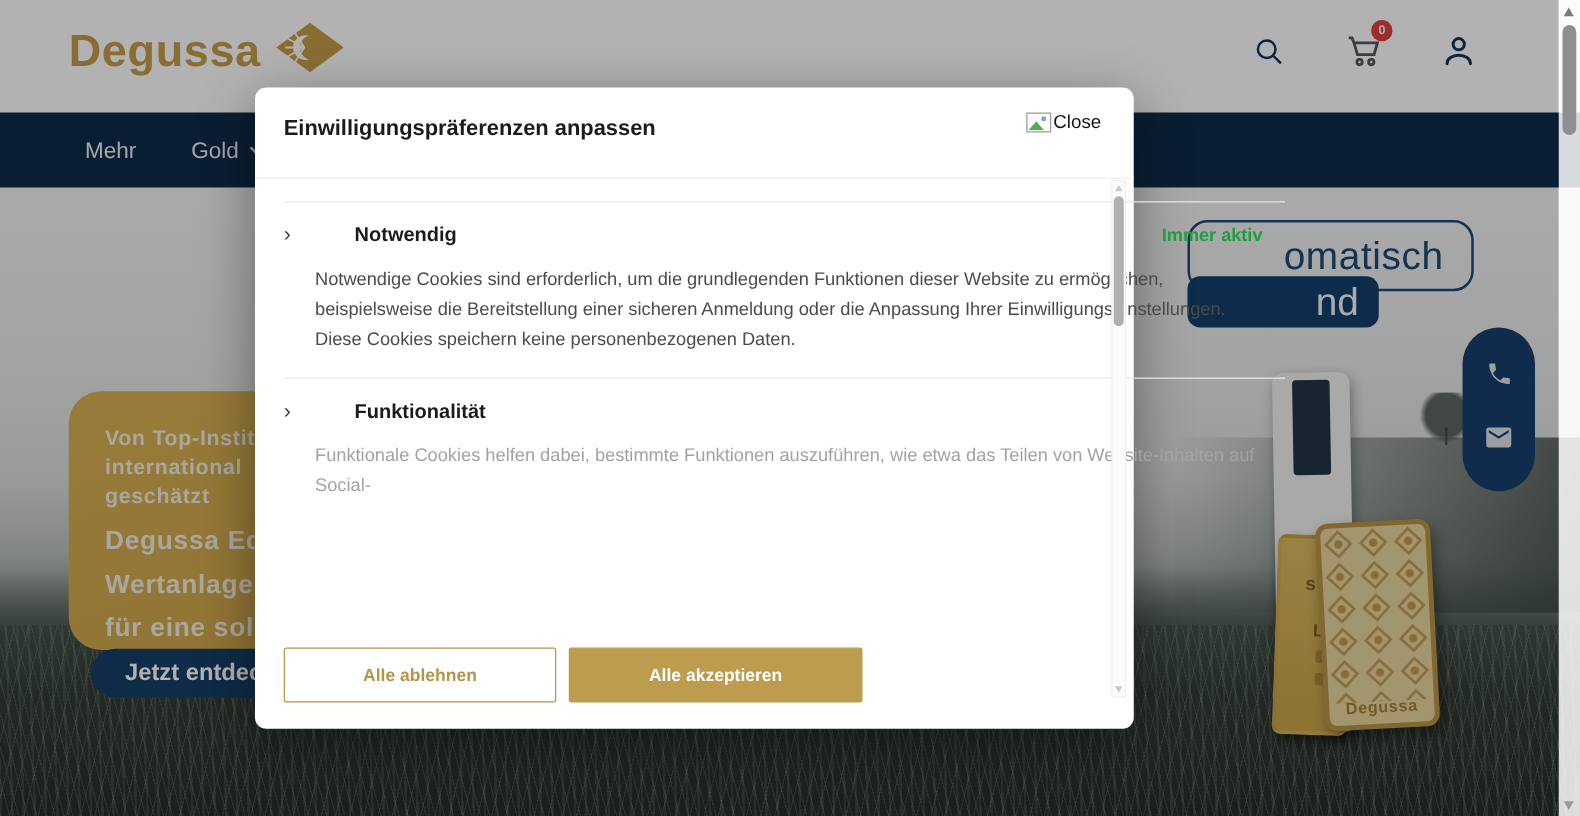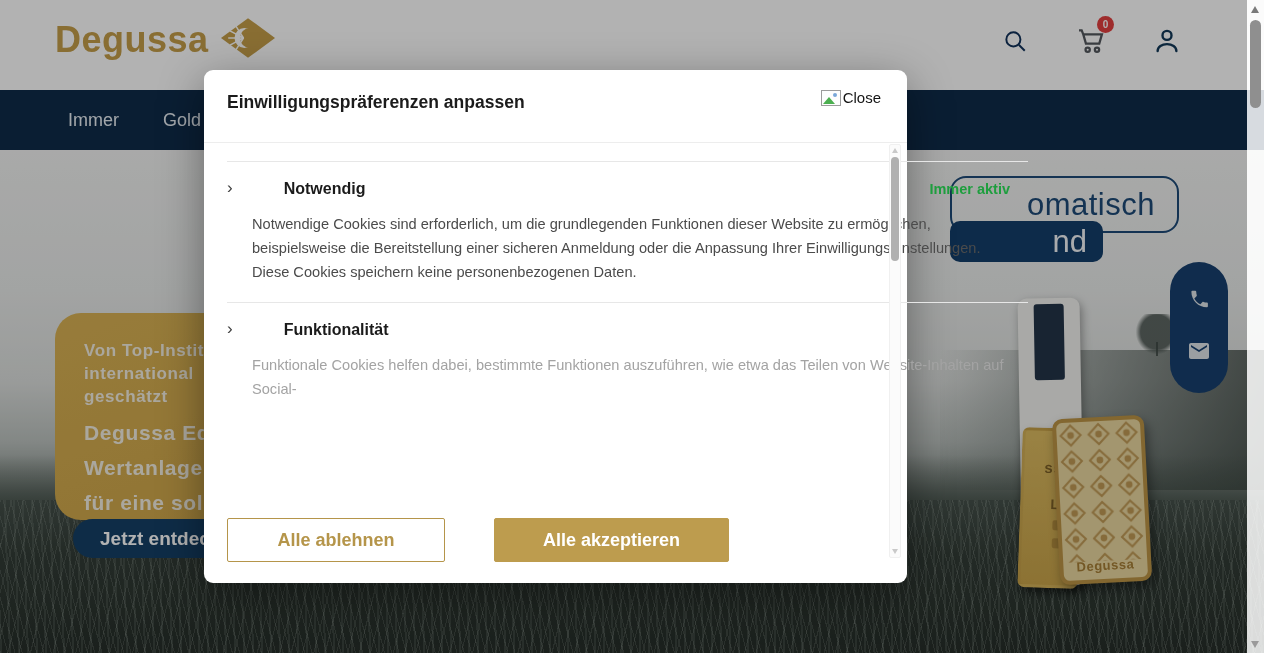--- a/index.html
+++ b/index.html
@@ -96,24 +96,24 @@
   .sec-hr { border:none; height:1px; background:#e7e7e7; margin:18px 0 0 0; }
   .sec-head { display:flex; align-items:center; margin-top:17px; cursor:pointer; }
   .chev { color:#3c3c3c; font-size:17px; margin-right:15px; transform:translateY(-1px); }
   .sec-title { font-size:16px; font-weight:700; color:#1b1b1b;margin-left:36px; }
   .sec-status { margin-left:auto; margin-right:18px; color:#1e9e3e; font-size:14.5px; font-weight:600; }
   .sec-desc { margin:13px 0 12px 25px; width:758px; }
   .sec-desc.faded { color:#a3a3a3 !important; margin-bottom:0; }
   .sec-desc.faded p { color:#a3a3a3; }
 
   .dlg-btns { position:absolute; left:23px; bottom:21px; width:796px; height:44px; display:flex; gap:10px; }
-  .btn { height:44px; border-radius:2px; font-family:"Liberation Sans",sans-serif; font-size:18px; font-weight:600; cursor:pointer; }
+  .btn { height:44px; border-radius:2px; font-family:"Liberation Sans",sans-serif; font-size:14px; font-weight:600; cursor:pointer; }
   .btn-outline { background:#ffffff; border:1.5px solid #b5954a; color:#b5954a; }
   .btn-fill { background:#bd9c4e; border:1.5px solid #bd9c4e; color:#ffffff; }
-  .w1{width:218px;} .w2{width:324px;} .w3{width:235px;margin-left:39px;}
+  .w1{width:218px;} .w2{width:324px;} .w3{width:235px;}
 
   
   .dlg-sb { position:absolute; right:6px; top:74px; width:12px; height:414px; background:#fbfbfb; border:1px solid #f0f0f0; border-radius:2px; }
   .dlg-sb .thumb { position:absolute; left:1px; top:12px; width:8px; height:104px; background:#b0b0b0; border-radius:5px; }
   .tri-up-s { position:absolute; left:2px; top:3px; width:0; height:0; border-left:3px solid transparent; border-right:3px solid transparent; border-bottom:5px solid #c9c9c9; }
   .tri-dn-s { position:absolute; left:2px; bottom:3px; width:0; height:0; border-left:3px solid transparent; border-right:3px solid transparent; border-top:5px solid #c9c9c9; }
 
   
   .page-sb { position:absolute; right:0; top:0; width:17px; height:653px; background:rgba(250,250,250,0.85); z-index:80; }
   .page-sb .thumb { position:absolute; left:3px; top:20px; width:11px; height:88px; background:#8f8f8f; border-radius:6px; }
@@ -162,21 +162,21 @@
         <svg width="30" height="30" viewBox="0 0 24 24" fill="none" stroke="#123858" stroke-width="1.9">
           <circle cx="12" cy="7.5" r="3.6"></circle>
           <path d="M4.5 20c0-3.3 3.4-5.5 7.5-5.5s7.5 2.2 7.5 5.5" stroke-linecap="round"></path>
         </svg>
       </div>
     </div>
   </div>
 
   <div class="nav">
     <div class="nav-item">
-      <span>Immer</span>
+      <span>Mehr</span>
     </div>
     <div class="nav-item">
       <span>Gold</span>
       <span class="caret"></span>
     </div>
   </div>
 
   <div class="hero">
     <div class="hill"></div>
     <div class="tree"></div>

